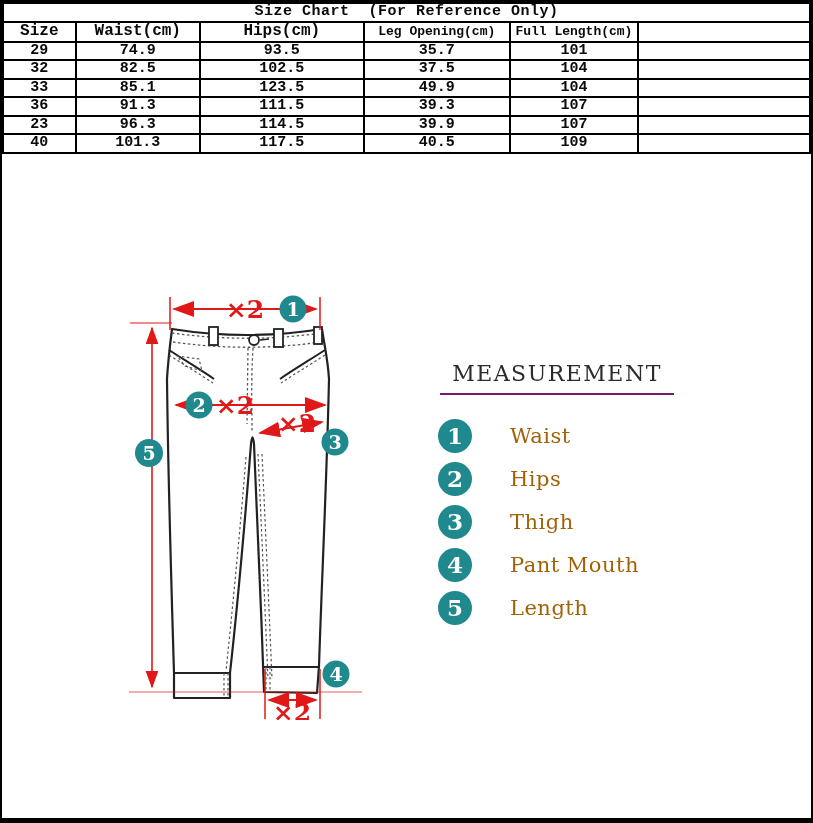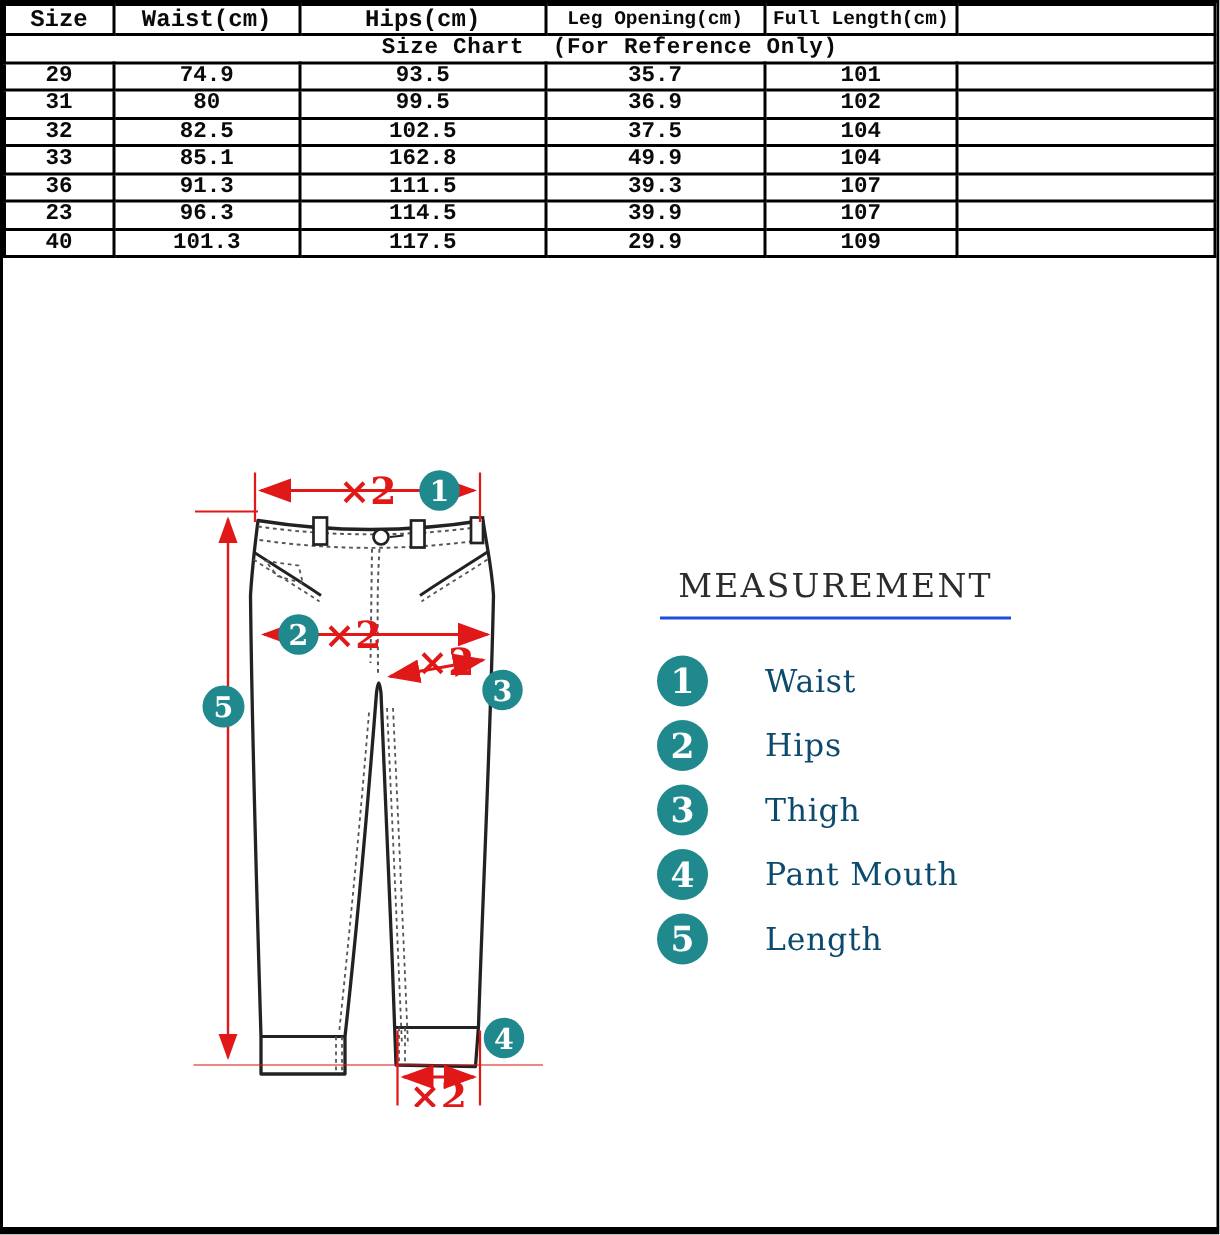--- a/index.html
+++ b/index.html
@@ -28,32 +28,32 @@
   table.size-table th:nth-child(5){ font-size:13px; }
   
   .panel{ position:relative; width:100%; height:566px; }
   .diagram-svg{ position:absolute; left:0; top:0; }
   
   .legend{ position:absolute; left:424px; top:207px; width:262px; }
   .legend-title{
     width:234px; margin:0 auto; text-align:center;
     font-family:"DejaVu Serif","Liberation Serif",serif;
     font-size:22px; letter-spacing:1.5px; color:#2c2c2c;
-    border-bottom:2px solid #1d4ed8; padding-bottom:7px;
+    border-bottom:2px solid #701a75; padding-bottom:7px;
   }
   .legend-items{ margin-top:24px; display:flex; flex-direction:column; gap:9px; padding-left:12px; }
   .legend-item{ display:flex; align-items:center; gap:38px; }
   .lcircle{
     width:34px; height:34px; border-radius:50%; flex:0 0 34px;
     display:flex; align-items:center; justify-content:center;
     color:#fff; font-family:"DejaVu Serif",serif; font-weight:700; font-size:23px;
   }
   .llabel{
     font-family:"DejaVu Serif","Liberation Serif",serif;
-    font-size:21px; color:#0c4a6e; letter-spacing:.5px;
+    font-size:21px; color:#a16207; letter-spacing:.5px;
   }
   
   .x2{ font:700 25px "DejaVu Serif",serif; fill:#e11818; }
   .mnum{ font:700 19px "DejaVu Serif",serif; fill:#ffffff; }
 </style>
 </head>
 <body>
 
 <div class="sheet">
 
@@ -61,59 +61,51 @@
     <colgroup>
       <col style="width:9%">
         <col style="width:15.4%">
         <col style="width:20.3%">
       <col style="width:18.1%">
         <col style="width:15.9%">
         <col style="width:21.3%">
     </colgroup>
     <tbody>
       <tr>
+        <td class="title-cell" colspan="6">Size Chart  (For Reference Only)</td>
+      </tr>
+      <tr>
         <th>Size</th>
         <th>Waist(cm)</th>
         <th>Hips(cm)</th>
         <th>Leg Opening(cm)</th>
         <th>Full Length(cm)</th>
         <th></th>
       </tr>
-      <tr>
-        <td class="title-cell" colspan="6">Size Chart  (For Reference Only)</td>
-      </tr>
 
         <tr>
           <td>29</td>
           <td>74.9</td>
           <td>93.5</td>
           <td>35.7</td>
           <td>101</td>
           <td></td>
         </tr>
         <tr>
-          <td>31</td>
-          <td>80</td>
-          <td>99.5</td>
-          <td>36.9</td>
-          <td>102</td>
-          <td></td>
-        </tr>
-        <tr>
           <td>32</td>
           <td>82.5</td>
           <td>102.5</td>
           <td>37.5</td>
           <td>104</td>
           <td></td>
         </tr>
         <tr>
           <td>33</td>
           <td>85.1</td>
-          <td>162.8</td>
+          <td>123.5</td>
           <td>49.9</td>
           <td>104</td>
           <td></td>
         </tr>
         <tr>
           <td>36</td>
           <td>91.3</td>
           <td>111.5</td>
           <td>39.3</td>
           <td>107</td>
@@ -124,21 +116,21 @@
           <td>96.3</td>
           <td>114.5</td>
           <td>39.9</td>
           <td>107</td>
           <td></td>
         </tr>
         <tr>
           <td>40</td>
           <td>101.3</td>
           <td>117.5</td>
-          <td>29.9</td>
+          <td>40.5</td>
           <td>109</td>
           <td></td>
         </tr>
       </tbody>
   </table>
 
   <div class="panel">
 
     <svg class="diagram-svg" width="813" height="566" viewBox="0 245 813 566" preserveAspectRatio="none">
       <defs>

